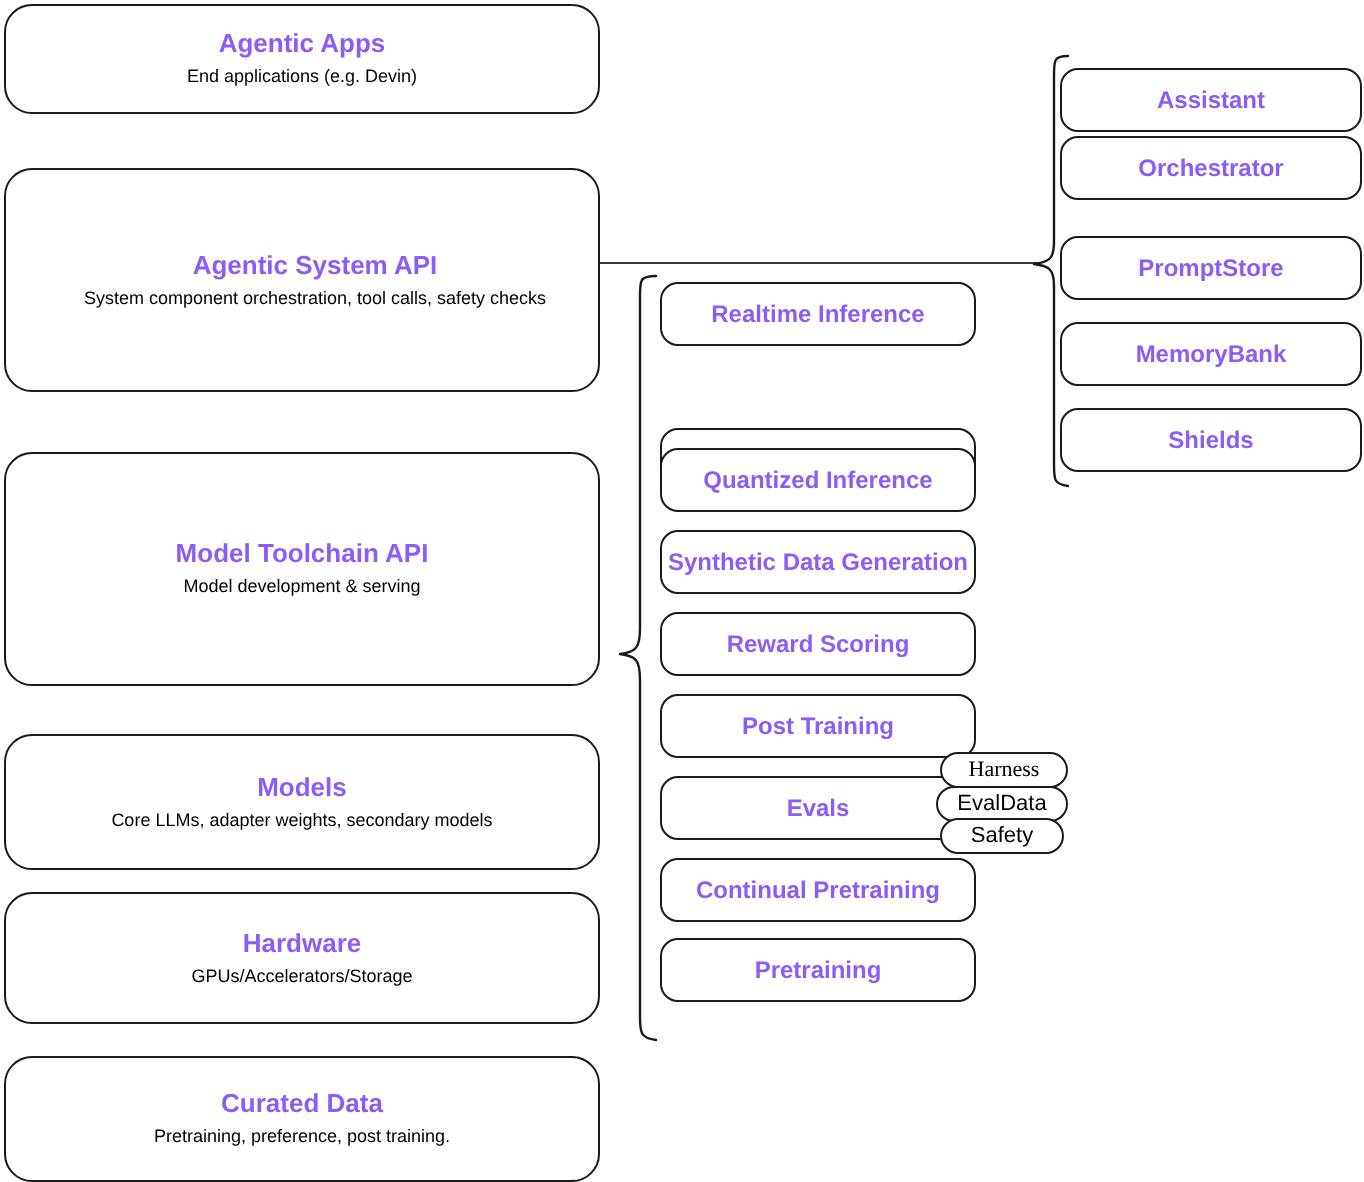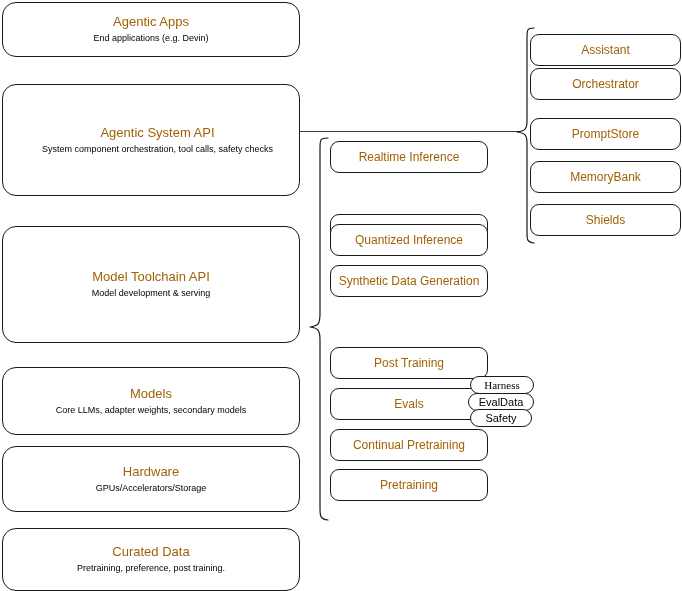--- a/index.html
+++ b/index.html
@@ -28,22 +28,23 @@
     background: #ffffff;
     display: flex;
     flex-direction: column;
     align-items: center;
     justify-content: center;
     text-align: center;
   }
   .node .title {
     font-size: 13px;
     line-height: 16px;
-    color: #a16207;
+    color: #8b5cf6;
     white-space: nowrap;
+    font-weight: bold;
   }
   .node .subtitle {
     font-size: 9px;
     line-height: 13px;
     color: #000;
     margin-top: 2px;
     white-space: nowrap;
   }
 
   
@@ -183,20 +184,23 @@
   </div>
   <div class="node list-box mid-box" style="top:192px;margin-top:22px;">
     <div class="title">Batch Inference</div>
   </div>
   <div class="node list-box mid-box" style="top:224px;">
     <div class="title">Quantized Inference</div>
   </div>
   <div class="node list-box mid-box" style="top:265px;">
     <div class="title">Synthetic Data Generation</div>
   </div>
+  <div class="node list-box mid-box" style="top:306px;">
+    <div class="title">Reward Scoring</div>
+  </div>
   <div class="node list-box mid-box" style="top:347px;">
     <div class="title">Post Training</div>
   </div>
   <div class="node list-box mid-box" style="top:388px;">
     <div class="title">Evals</div>
   </div>
   <div class="node list-box mid-box" style="top:429px;">
     <div class="title">Continual Pretraining</div>
   </div>
   <div class="node list-box mid-box" style="top:469px;">

